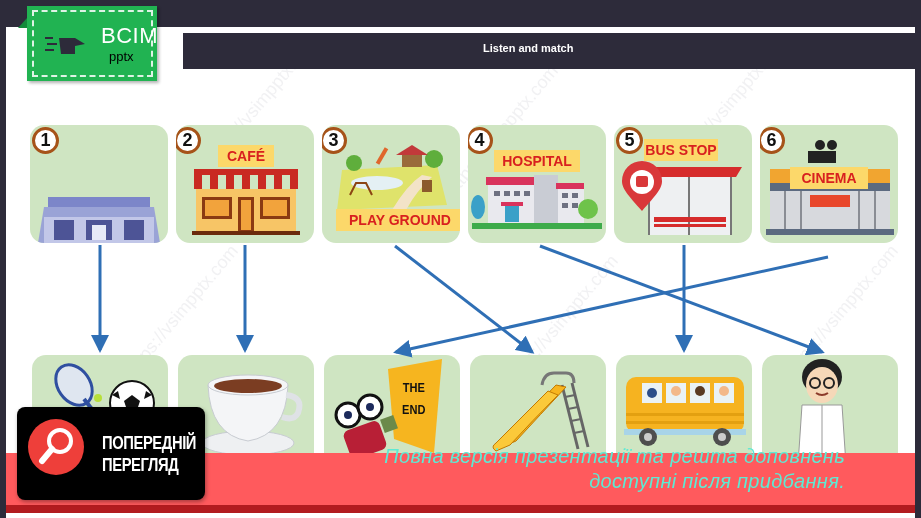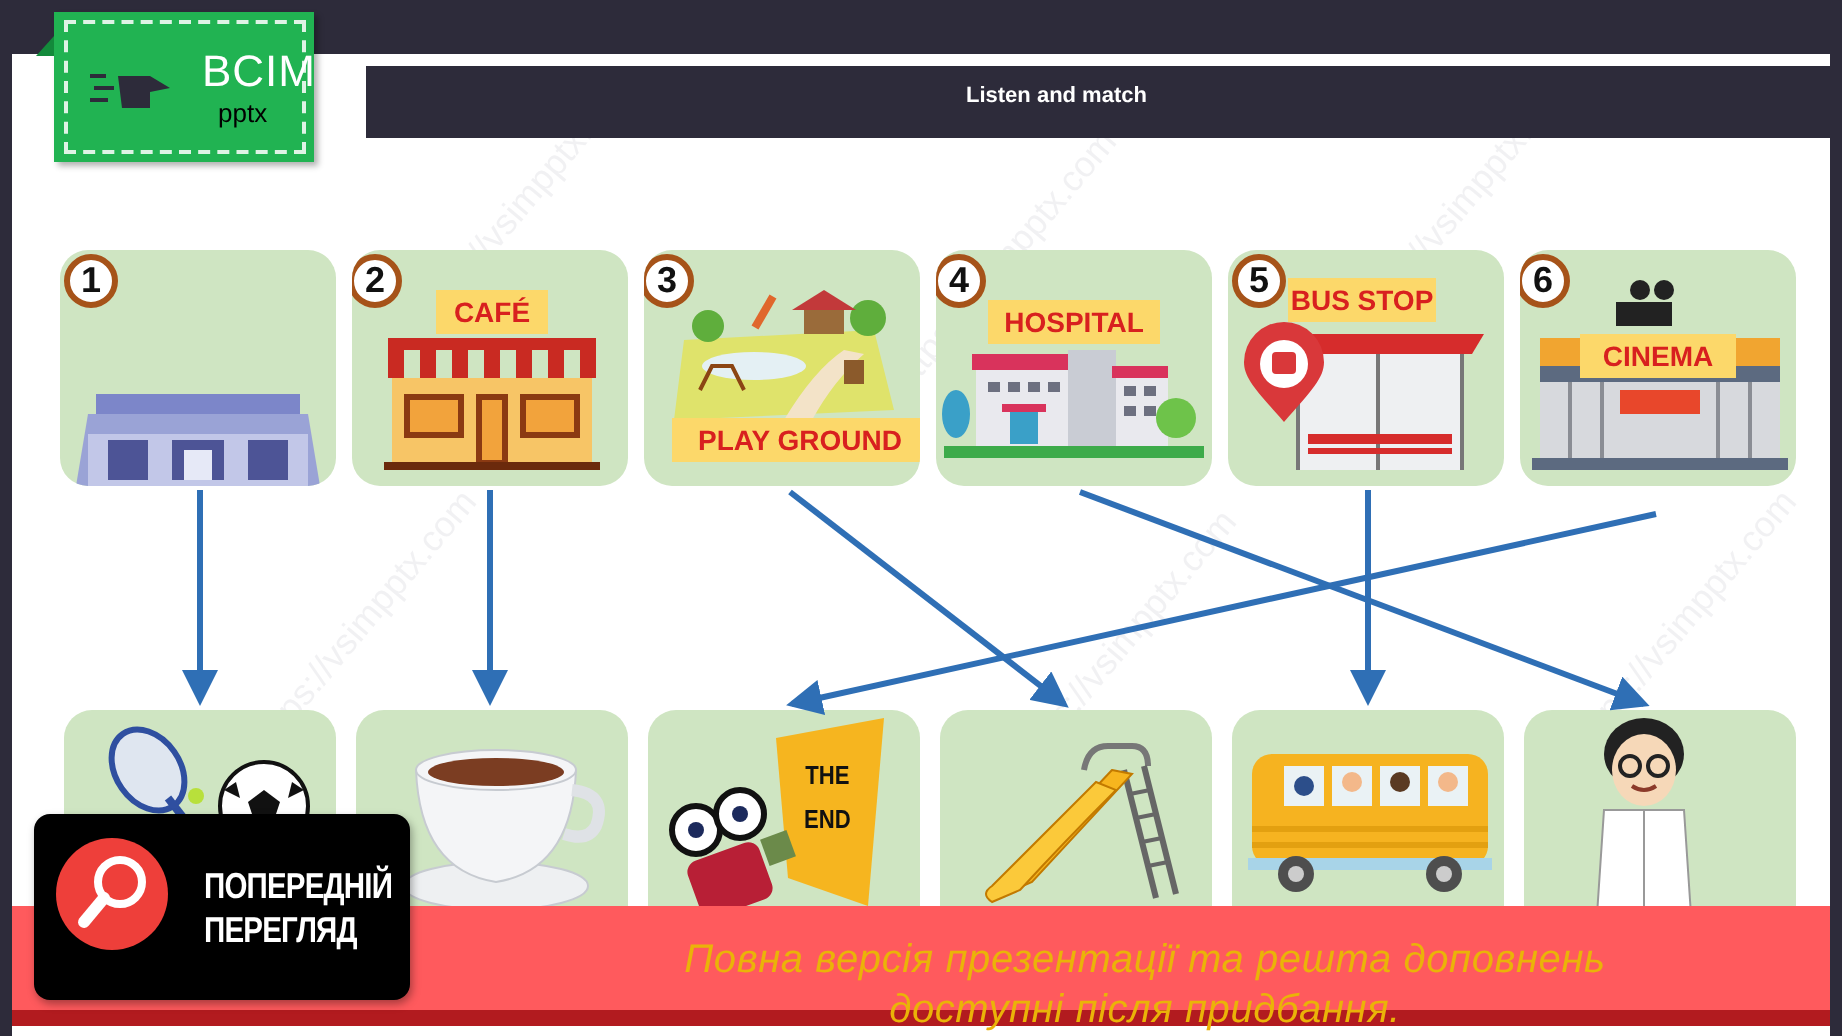--- a/index.html
+++ b/index.html
@@ -13,21 +13,21 @@
   .logo-pptx{position:absolute;left:82px;top:43px;font-size:13px;color:#000000;}
   .titlebar{position:absolute;left:183px;top:33px;width:733px;height:36px;background:#2d2b3a;}
   .title{position:absolute;left:300px;top:9px;font-size:11px;font-weight:bold;color:#fff;}
   .card{position:absolute;width:138px;height:118px;background:#cfe5c2;border-radius:14px;overflow:hidden;}
   .num{position:absolute;left:-2px;top:2px;width:21px;height:21px;border:3px solid #a65319;border-radius:50%;background:#fff;font-weight:bold;font-size:18px;line-height:21px;text-align:center;color:#111;z-index:3;}
   .lbl{position:absolute;background:#fcd86a;color:#d8201f;font-weight:bold;font-size:13px;text-align:center;line-height:22px;z-index:2;white-space:nowrap;}
   svg.art{position:absolute;left:0;top:0;}
   .arrows{position:absolute;left:0;top:0;pointer-events:none;}
   .banner{position:absolute;left:6px;top:453px;width:909px;height:52px;background:#ff5a5d;}
   .banner-strip{position:absolute;left:6px;top:505px;width:909px;height:8px;background:#b21b1f;}
-  .banner-text{position:absolute;left:300px;top:468px;width:545px;text-align:center;color:#eab308;font-style:italic;font-size:20px;line-height:25px;letter-spacing:0.3px;}
+  .banner-text{position:absolute;left:300px;top:444px;width:545px;text-align:right;color:#5eead4;font-style:italic;font-size:20px;line-height:25px;letter-spacing:0.3px;}
   .badge{position:absolute;left:17px;top:407px;width:188px;height:93px;background:#000000;border-radius:8px;box-shadow:1px 2px 4px rgba(0,0,0,.35);}
   .badge-circle{position:absolute;left:11px;top:12px;width:56px;height:56px;border-radius:50%;background:#ee3f3a;box-shadow:1px 2px 3px rgba(0,0,0,.3);}
   .badge-text{position:absolute;left:85px;top:25px;color:#fff;font-weight:bold;font-size:18px;line-height:22px;letter-spacing:-0.5px;transform:scaleX(0.82);transform-origin:left top;}
   .wm{position:absolute;color:rgba(180,180,190,.18);font-size:18px;transform:rotate(-50deg);white-space:nowrap;pointer-events:none;}
 </style>
 </head>
 <body>
 
 <div class="slide"></div>
 

